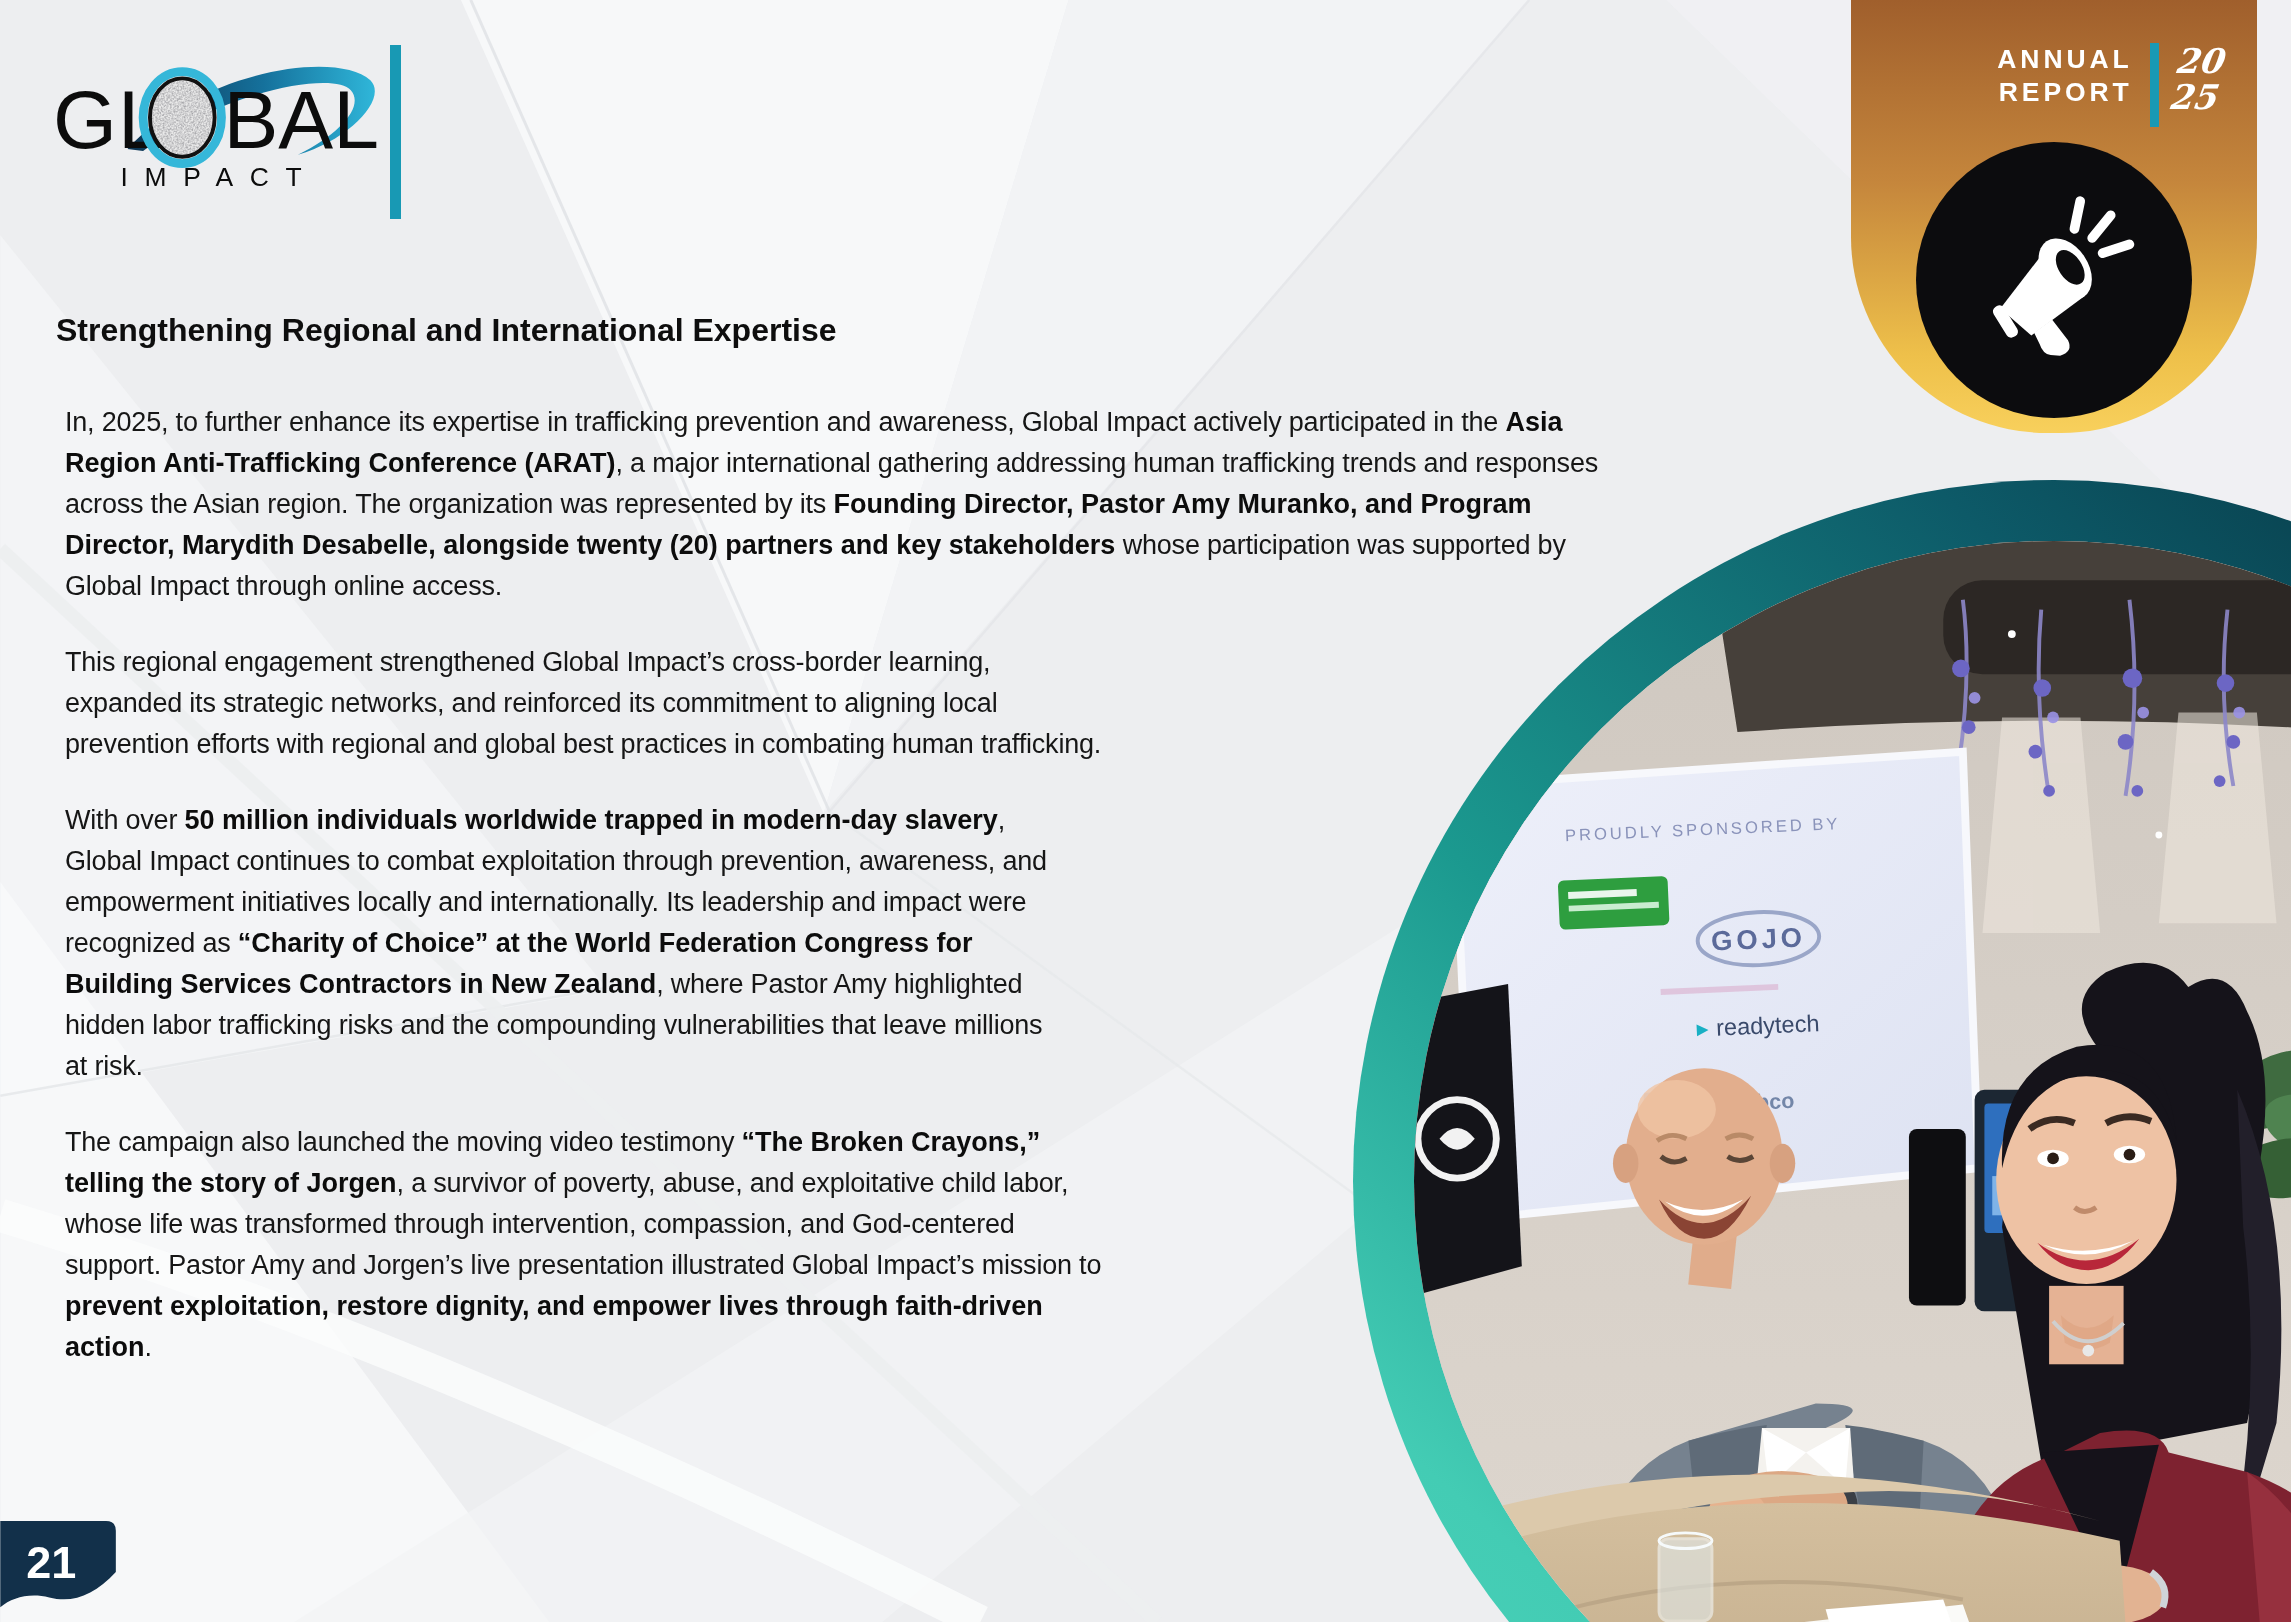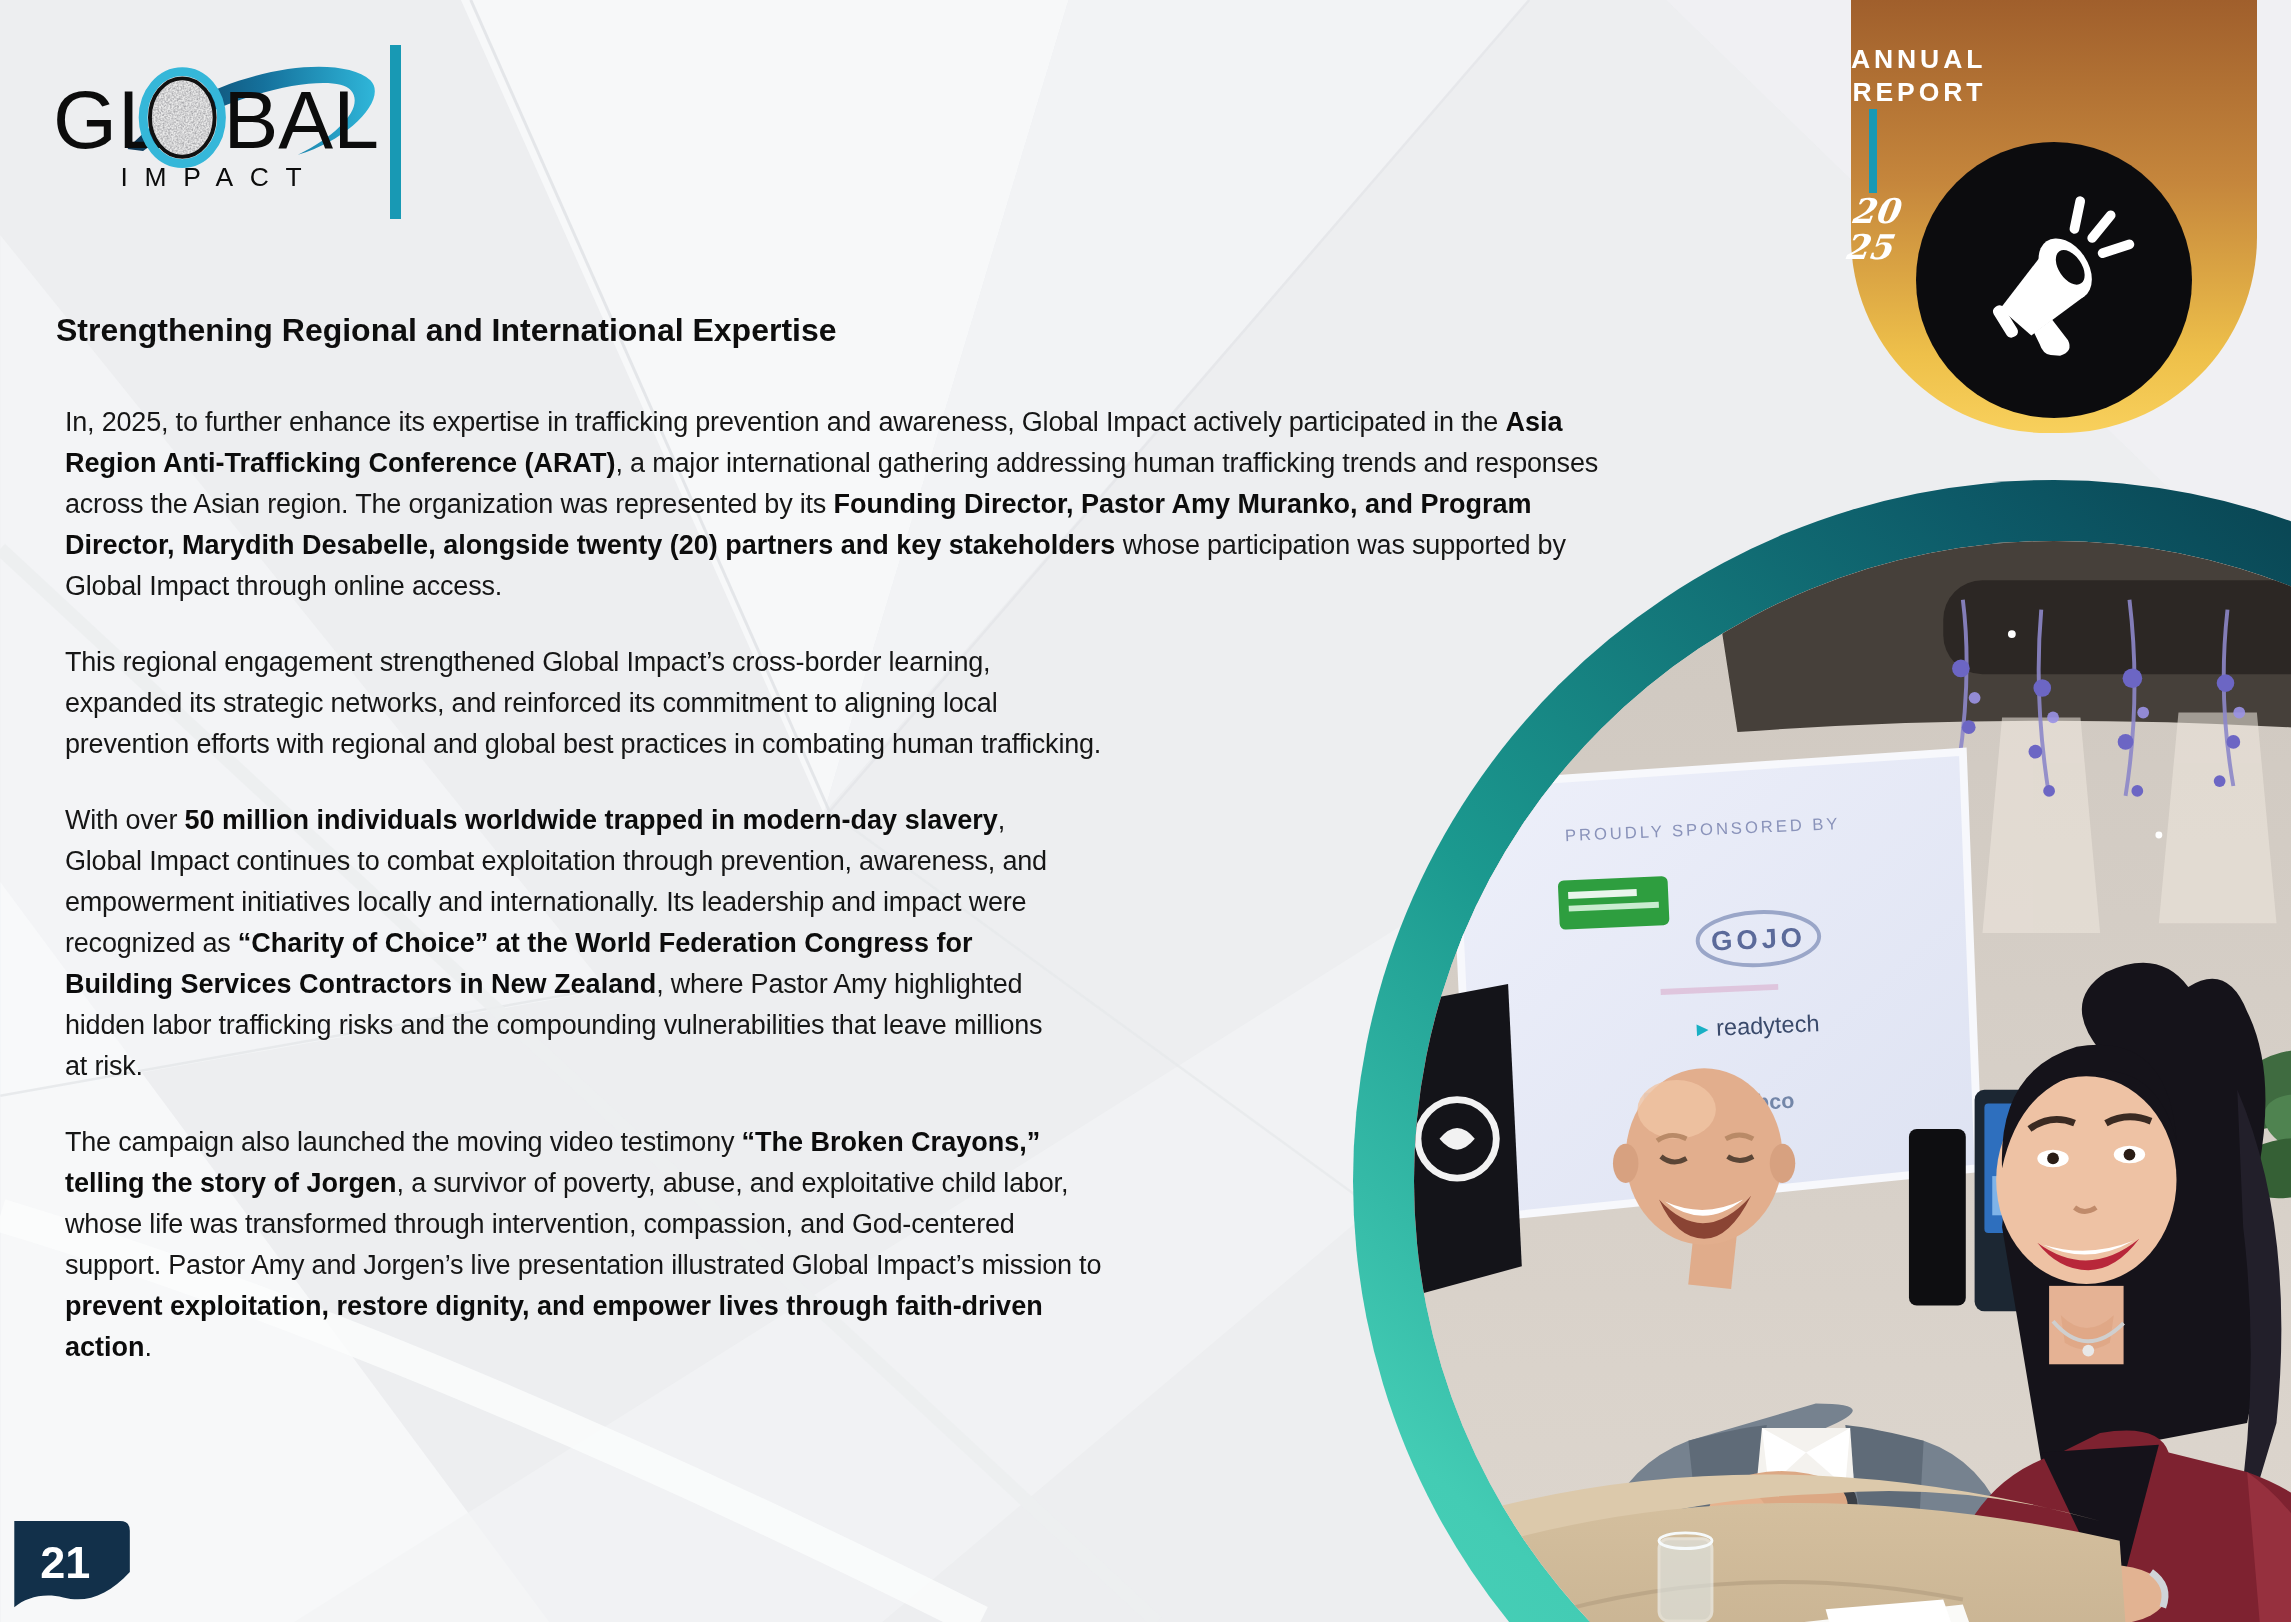--- a/index.html
+++ b/index.html
@@ -19,21 +19,21 @@
   .titles{position:absolute;left:428px;top:65px;z-index:4;color:#0d0d0d;}
   .main-title{font-size:65px;font-weight:700;letter-spacing:-1px;line-height:69px;white-space:nowrap;
     transform:scaleX(.94);transform-origin:left;-webkit-text-stroke:2px #0d0d0d;}
   .sub-title{font-size:45px;font-weight:700;letter-spacing:0;line-height:49px;white-space:nowrap;
     transform:scaleX(.96);transform-origin:left;margin-top:2px;}
 
   
   .banner{position:absolute;left:1851px;top:0;width:406px;height:433px;z-index:3;
     background:linear-gradient(180deg,var(--orange-top) 0%,#c5863c 42%,#eec04a 82%,var(--orange-bottom) 100%);
     border-radius:0 0 196px 196px;}
-  .banner-row{display:flex;align-items:flex-start;justify-content:flex-end;padding:43px 35px 0 0;flex-direction:column;}
+  .banner-row{display:flex;align-items:flex-start;justify-content:flex-end;padding:43px 35px 0 0;}
   .annual-text{color:#fff;font-size:26.5px;font-weight:700;letter-spacing:3.9px;line-height:33px;text-align:right;}
   .banner-divider{width:8.8px;height:84px;background:var(--accent-teal);margin:0 15.7px 0 17.6px;}
   .year-script{color:#fff;font-family:"DejaVu Serif",serif;font-style:italic;font-size:34px;line-height:36px;
     transform:skewX(-10deg);font-weight:700;}
   .black-circle{position:absolute;left:65px;top:142px;width:276px;height:276px;border-radius:50%;background:#0c0c0e;
     display:flex;align-items:center;justify-content:center;}
 
   
   .content{position:absolute;left:56px;top:310px;width:1764px;z-index:2;color:var(--text);}
   .section-heading{font-size:32px;font-weight:700;line-height:41px;margin-bottom:51px;color:#0e0e0e;}
@@ -45,21 +45,21 @@
   .para:nth-of-type(4){max-width:1049px;}
   .para:nth-of-type(5){max-width:1054px;}
 
   
   .photo-ring{position:absolute;left:1353px;top:480px;width:1402px;height:1402px;border-radius:50%;z-index:2;
     background:linear-gradient(222deg,var(--ring-dark) 4%,#0d5a68 28%,#1b998f 58%,#43ccb4 82%,var(--ring-bright) 100%);}
   .photo-inner{position:absolute;left:61px;top:61px;width:1280px;height:1280px;border-radius:50%;overflow:hidden;background:#d6d0c9;}
   .photo-inner svg{display:block;}
 
   
-  .page-flag{position:absolute;left:0;top:1521px;width:122px;height:94px;z-index:5;margin-left:14px;}
+  .page-flag{position:absolute;left:0;top:1521px;width:122px;height:94px;z-index:5;}
 </style>
 </head>
 <body>
 
 <div class="page">
 
   <svg class="bg-tex" width="2292" height="1622" viewBox="0 0 2338 1655">
     <rect width="2338" height="1655" fill="#edeef0"></rect>
     <polygon points="470,0 840,830 1090,0" fill="#f9fafb" opacity="0.8"></polygon>
     <polygon points="1090,0 840,830 1560,0" fill="#f3f4f6" opacity="0.8"></polygon>

